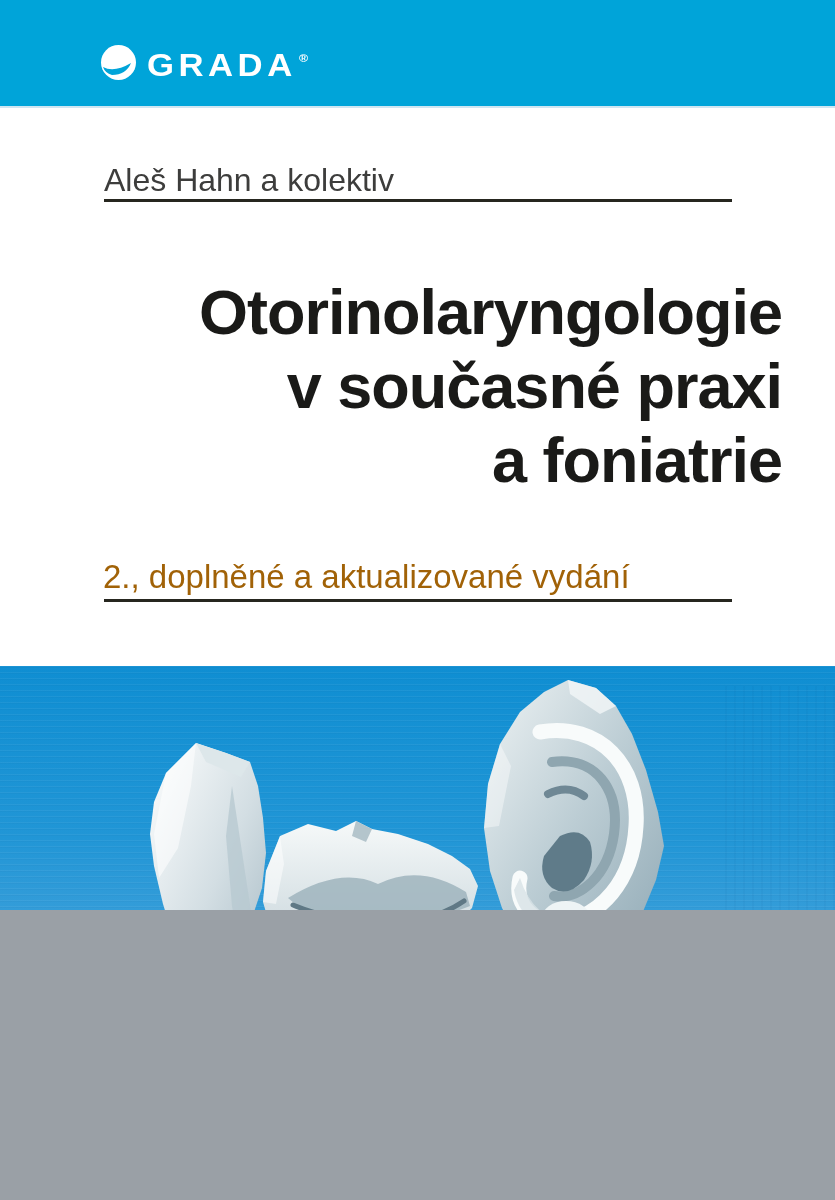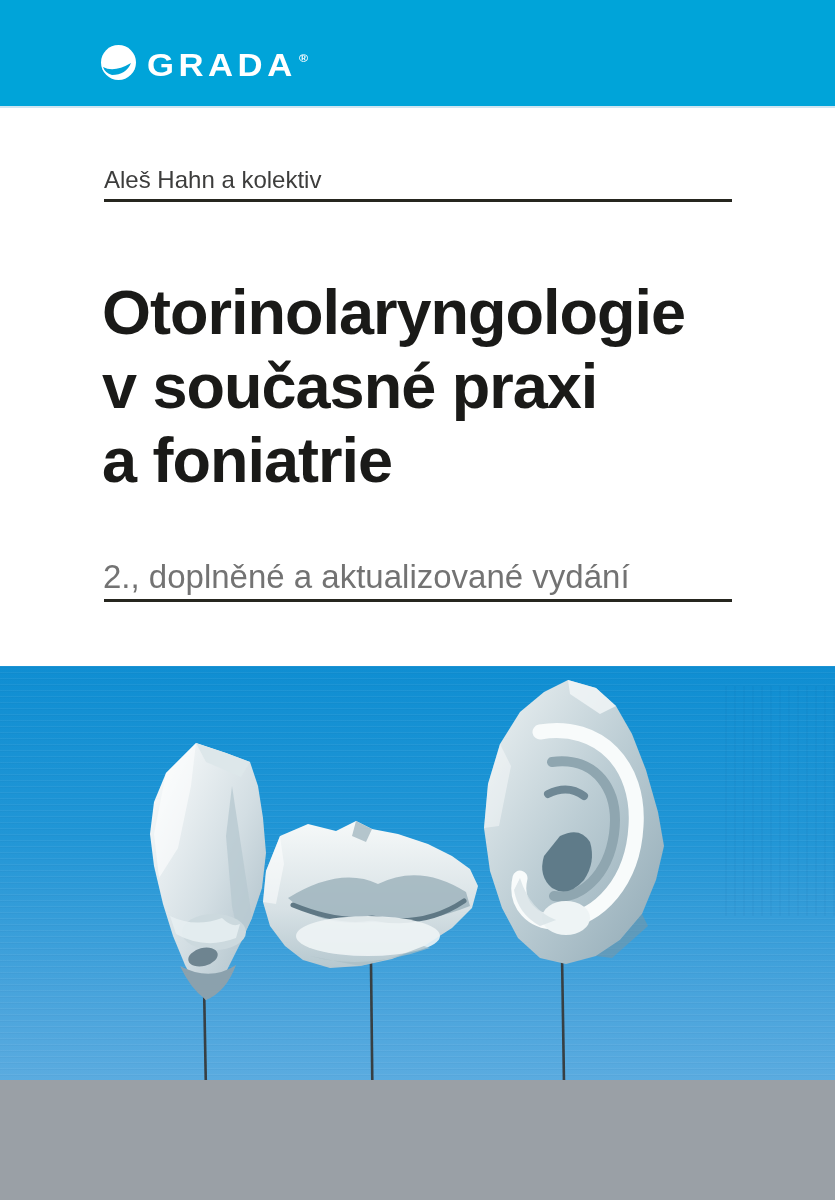--- a/index.html
+++ b/index.html
@@ -6,25 +6,26 @@
     --header-cyan:#00a4d9;
     --rule-color:#26261f;
     --title-color:#1a1a18;
     --author-color:#3d3d3c;
     --ill-top:#0f8ed2;
     --ill-bottom:#74b6e5;
   }
   html,body{margin:0;padding:0;background:#9aa0a6;}
   .cover{
     position:relative;
-    width:835px;height:1080px;
+    width:835px;height:910px;
     margin:0 auto;
     background:#ffffff;
     overflow:hidden;
     font-family:"Liberation Sans", sans-serif;
+    text-align:right;
   }
 
   
   .header-band{
     position:absolute;left:0;top:0;width:835px;height:106px;
     background:var(--header-cyan);
     border-bottom:2px solid #cfe6f2;
   }
   .grada-logo{
     position:absolute;left:100px;top:42px;height:40px;
@@ -34,33 +35,33 @@
   .grada-text{
     font-weight:700;font-size:31px;letter-spacing:4px;
     transform:scaleX(1.12);transform-origin:left center;
     line-height:37px;white-space:nowrap;
   }
   .registered{font-size:11px;vertical-align:14px;letter-spacing:0;margin-left:2px;}
 
   
   .author-line{
     position:absolute;left:104px;top:163px;
-    font-size:24px;line-height:34px;color:var(--author-color);
+    font-size:32px;line-height:34px;color:var(--author-color);
   }
   .rule{position:absolute;height:3px;background:var(--rule-color);}
   .rule-author{left:104px;top:199px;width:628px;}
   .book-title{
     position:absolute;left:102px;top:228px;width:680px;
     font-size:63px;font-weight:700;line-height:74px;
     letter-spacing:-1px;color:var(--title-color);margin-top:47px;
   }
   .book-title span{display:block;}
   .edition-line{
     position:absolute;left:103px;top:559px;
-    font-size:33px;line-height:35px;color:#737373;
+    font-size:33px;line-height:35px;color:#a16207;
   }
   .rule-edition{left:104px;top:599px;width:628px;}
 
   
   .illustration{
     position:absolute;left:0;top:666px;width:835px;height:534px;
     background:linear-gradient(180deg,
       var(--ill-top) 0%, #2196d6 32%, #49a4dc 62%, var(--ill-bottom) 100%);
   }
   .illustration::before{ 

